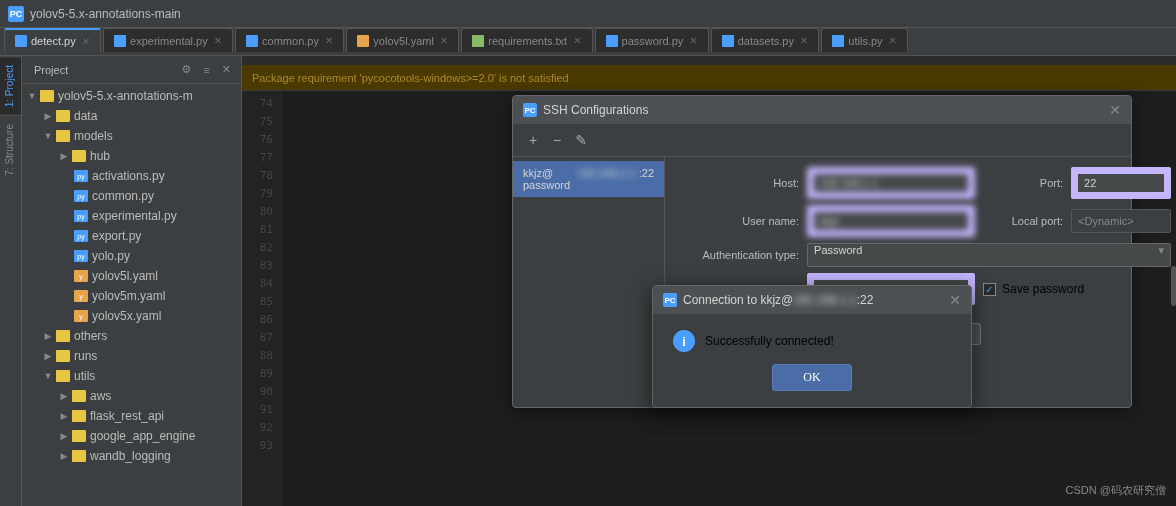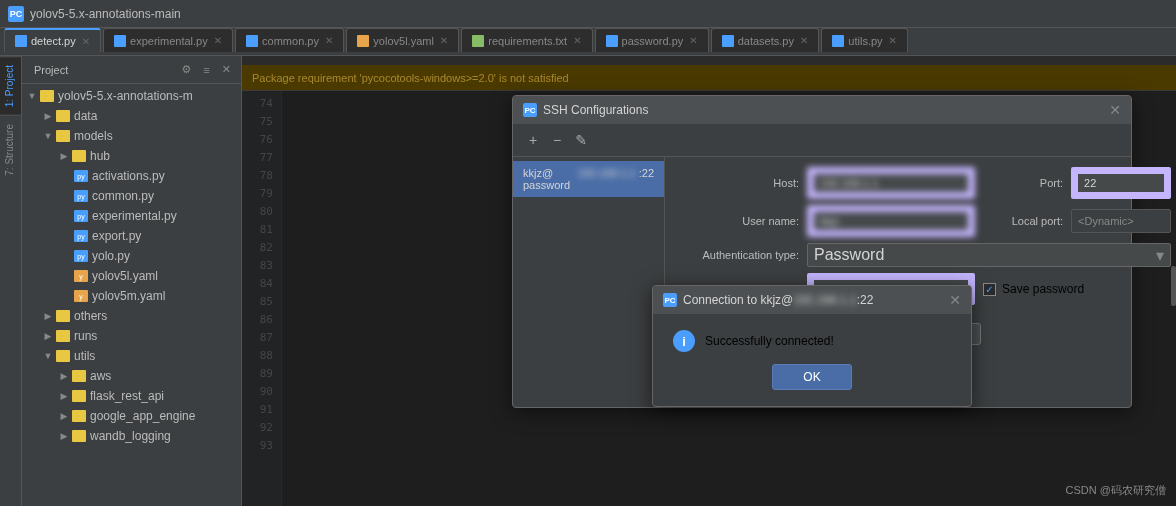--- a/index.html
+++ b/index.html
@@ -338,26 +338,26 @@
       font-size: 11px;
       height: 24px;
       padding: 0 6px;
       border-radius: 2px;
       display: flex; align-items: center;
     }
     .form-select {
       background: #45494a;
       border: 1px solid #666;
       color: #d4d4d4;
-      font-size: 16px;
+      font-size: 11px;
       height: 24px;
       padding: 0 6px;
       border-radius: 2px;
       grid-column: 2 / 5;
-      display: flex; align-items: center; justify-content: space-between;
+      display: flex; align-items: flex-start; justify-content: space-between;
       cursor: pointer;
     }
     .form-select-arrow { color: #888; }
     .save-password-row {
       display: flex; align-items: center; gap: 6px;
     }
     .save-checkbox {
       width: 13px; height: 13px;
       border: 1px solid #888;
       background: #2b2b2b;
@@ -425,20 +425,21 @@
       flex-shrink: 0;
     }
     .btn-ok {
       background: #4a6da7;
       border: 1px solid #5a7db7;
       color: white;
       font-size: 12px;
       padding: 5px 30px;
       border-radius: 3px;
       cursor: pointer;
+      font-family: Liberation Serif, serif;
     }
 
     
     .csdn-watermark {
       position: absolute;
       bottom: 8px;
       right: 10px;
       color: #888;
       font-size: 11px;
     }
@@ -564,20 +565,24 @@
         <span class="tree-file-icon icon-py">py</span>
         <span>yolo.py</span>
       </div>
       <div class="tree-item" style="padding-left:52px;">
         <span class="tree-file-icon icon-yaml">y</span>
         <span>yolov5l.yaml</span>
       </div>
       <div class="tree-item" style="padding-left:52px;">
         <span class="tree-file-icon icon-yaml">y</span>
         <span>yolov5m.yaml</span>
+      </div>
+      <div class="tree-item" style="padding-left:52px;">
+        <span class="tree-file-icon icon-yaml">y</span>
+        <span>yolov5x.yaml</span>
       </div>
 
       <div class="tree-item" style="padding-left:20px;">
         <span class="tree-arrow">▶</span>
         <span class="tree-folder-icon"></span>
         <span>others</span>
       </div>
 
       <div class="tree-item" style="padding-left:20px;">
         <span class="tree-arrow">▶</span>

